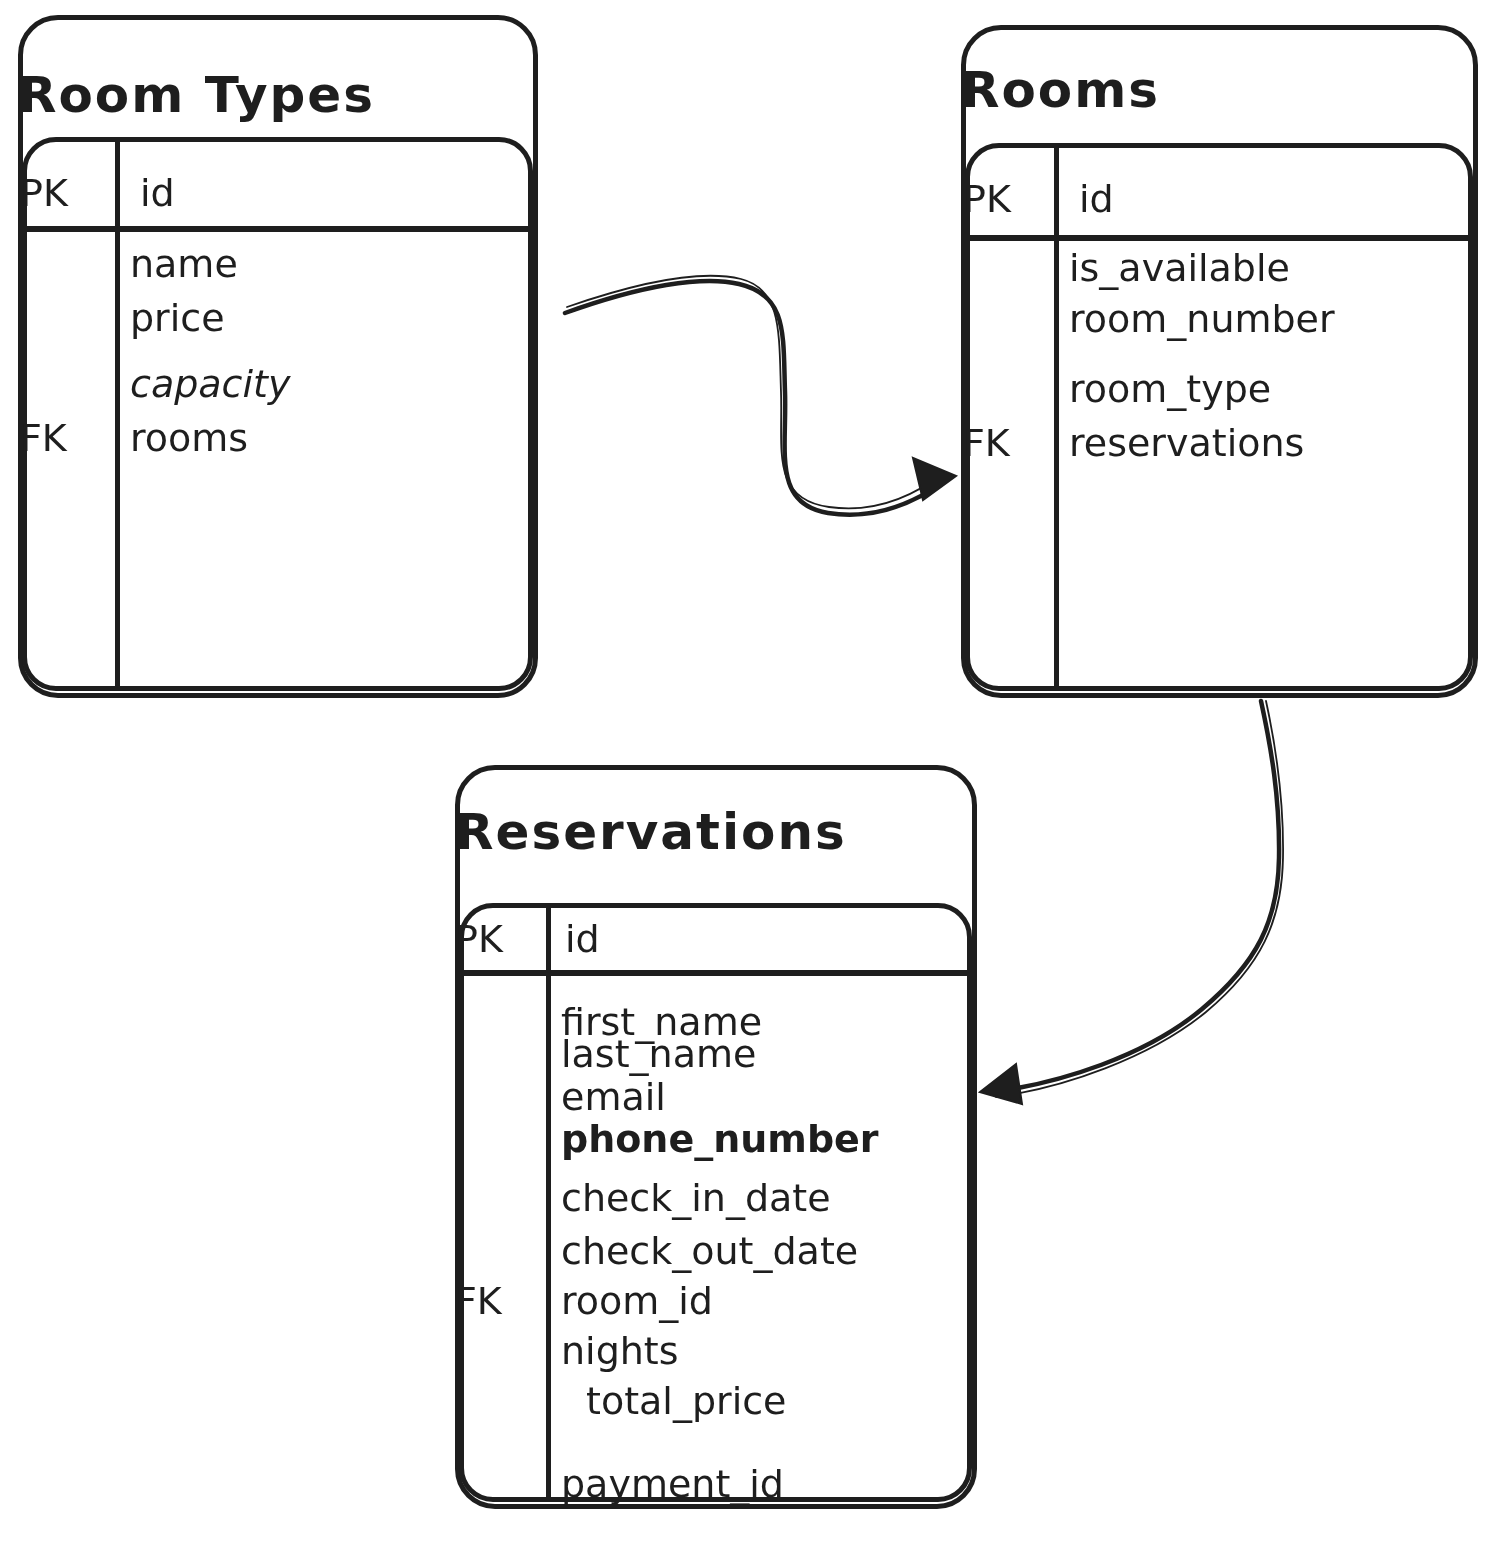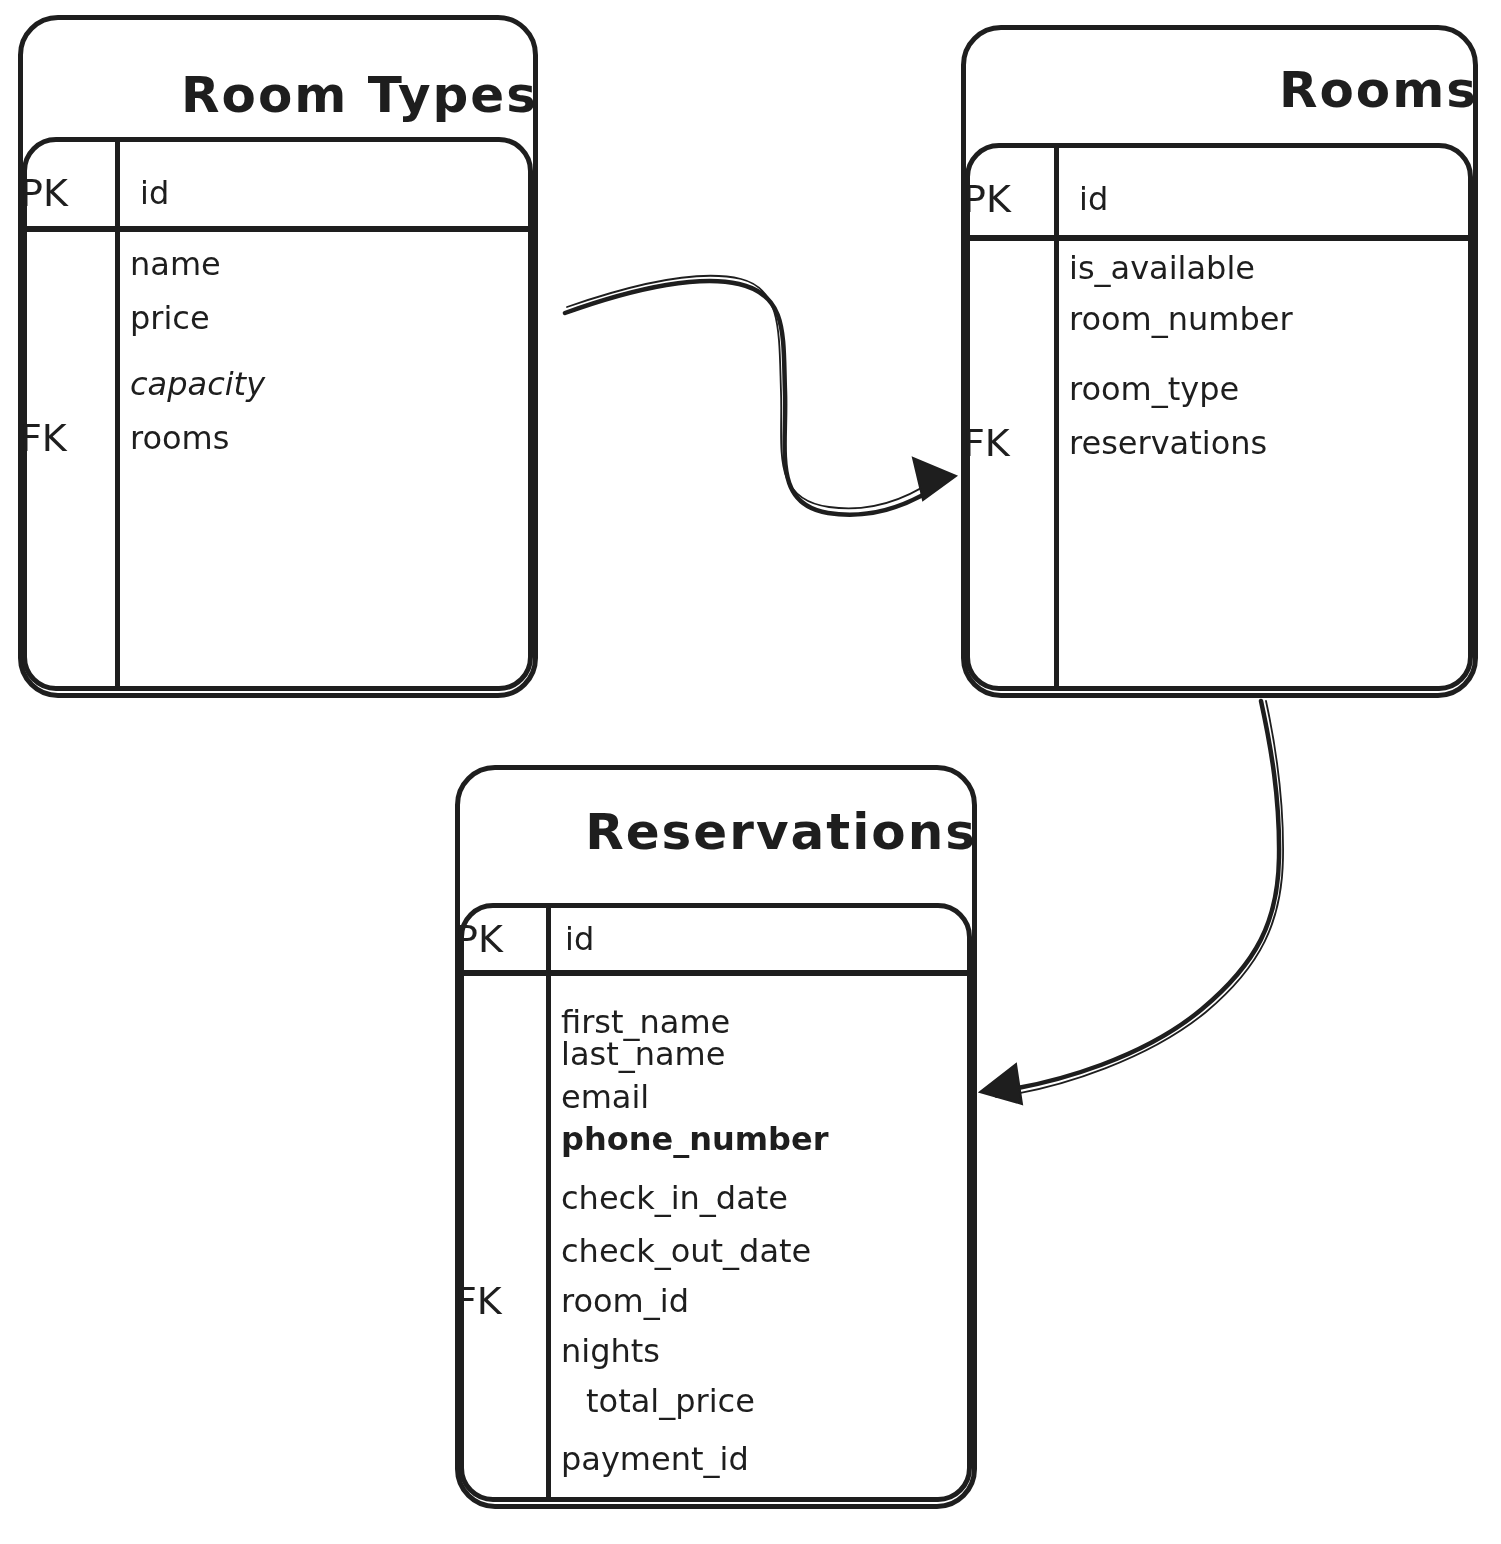--- a/index.html
+++ b/index.html
@@ -27,21 +27,21 @@
   }
   .inner-box {
     position: absolute;
     border: 5px solid #1e1e1e;
     border-radius: 34px;
   }
   .entity-title {
     position: absolute;
     left: 0;
     right: 0;
-    text-align: right;
+    text-align: left;
     font-size: 50px;
     font-weight: bold;
     line-height: 64px;
     letter-spacing: 2px;
     white-space: nowrap;
   }
   .key-line {
     position: absolute;
     width: 5px;
     background: #1e1e1e;
@@ -58,21 +58,21 @@
     width: 92px;
     text-align: left;
     font-size: 38px;
     line-height: 46px;
     height: 46px;
     font-weight: 500;
     white-space: nowrap;
   }
   .field-cell {
     position: absolute;
-    font-size: 32px;
+    font-size: 38px;
     line-height: 46px;
     height: 46px;
     font-weight: 500;
     white-space: nowrap;
   }
   .connector-layer {
     position: absolute;
     inset: 0;
     width: 1501px;
     height: 1544px;
@@ -137,16 +137,16 @@
     <div class="field-cell" style="left:106px; top:234px;text-align:right;">first_name</div>
     <div class="field-cell" style="left:106px; top:266px;">last_name</div>
     <div class="field-cell" style="left:106px; top:309px;">email</div>
     <div class="field-cell" style="left:106px; top:351px;font-weight:bold;">phone_number</div>
     <div class="field-cell" style="left:106px; top:410px;">check_in_date</div>
     <div class="field-cell" style="left:106px; top:463px;">check_out_date</div>
     <div class="key-cell" style="left:0px; top:513px;">FK</div>
     <div class="field-cell" style="left:106px; top:513px;">room_id</div>
     <div class="field-cell" style="left:106px; top:563px;">nights</div>
     <div class="field-cell" style="left:106px; top:613px;margin-left:25px;">total_price</div>
-    <div class="field-cell" style="left:106px; top:671px;text-align:right;">payment_id</div>
+    <div class="field-cell" style="left:106px; top:696px;text-align:right;">payment_id</div>
   </div>
 
 </div>
 
 </body></html>

